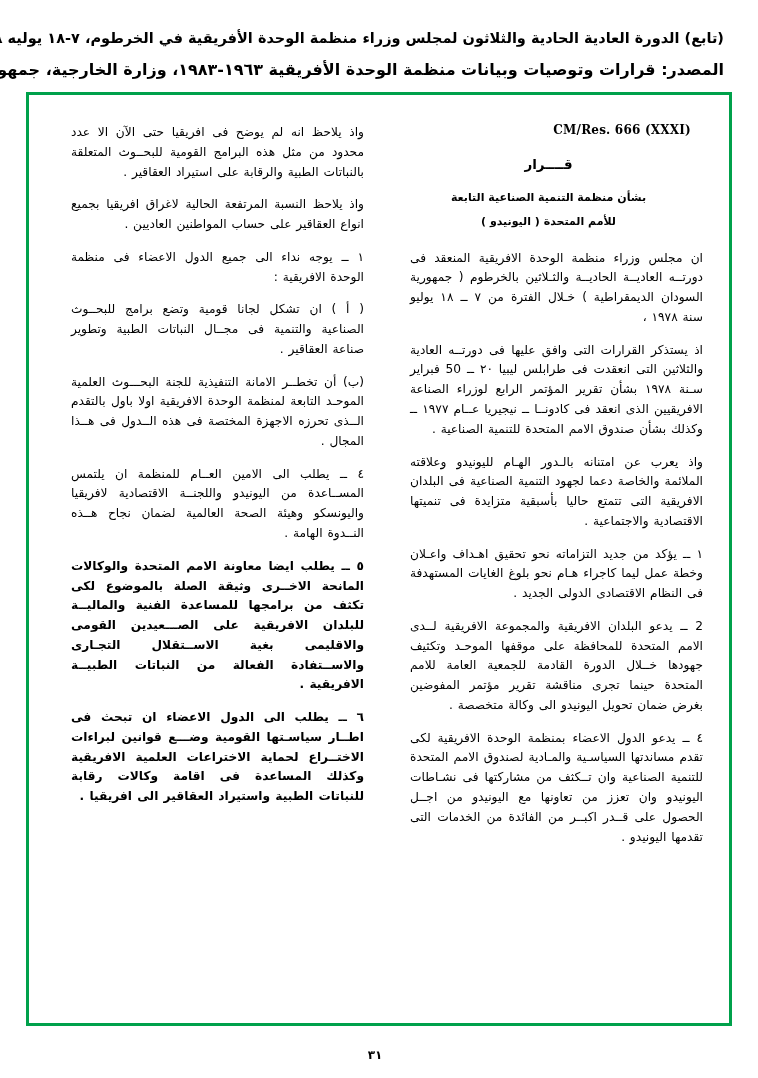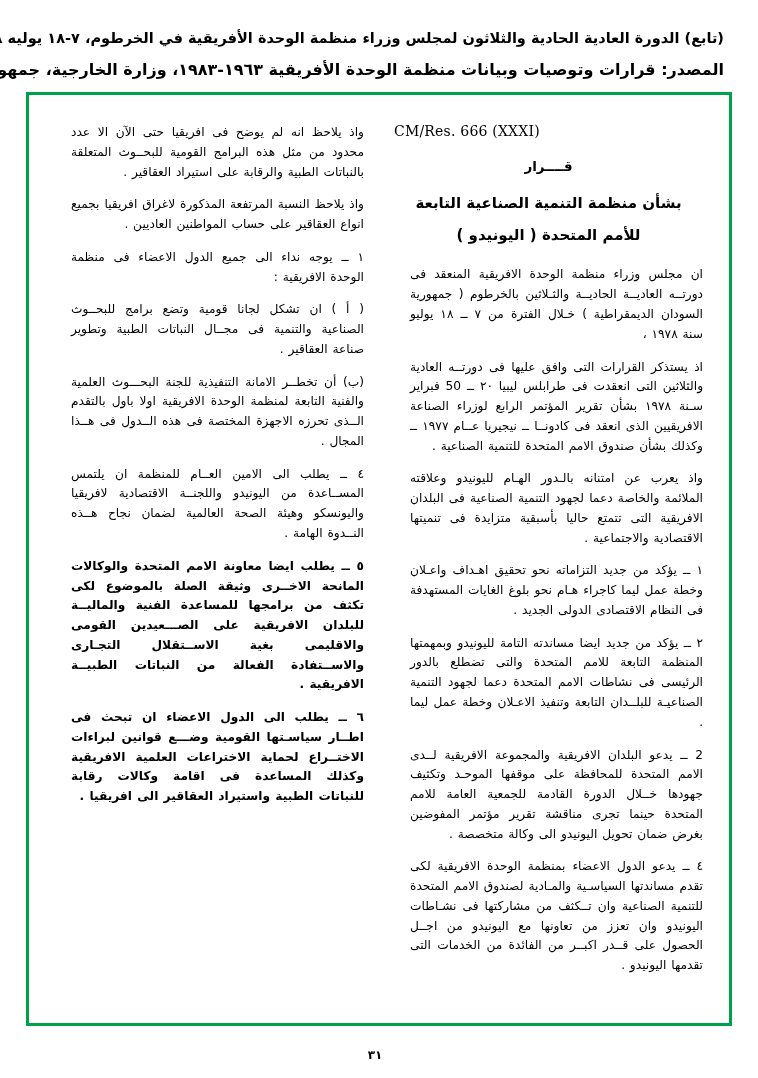--- a/index.html
+++ b/index.html
@@ -75,40 +75,40 @@
     direction: rtl;
   }
   .col {
     flex: 1 1 0;
     min-width: 0;
   }
 
   
   .res-id {
     font-family: "DejaVu Serif", serif;
-    font-weight: normal;
-    font-size: 14px;
+    font-weight: bold;
+    font-size: 12px;
     direction: ltr;
-    text-align: left;
+    text-align: right;
     letter-spacing: 0.2px;
     margin: 6px 12px 16px 0;
   }
 
   .center-title {
     text-align: center;
     font-weight: bold;
     font-size: 13.5px;
     line-height: 1.7;
     letter-spacing: 3px;
     margin: 0 0 12px 0;
   }
   .center-sub {
     text-align: center;
     font-weight: bold;
-    font-size: 15px;
+    font-size: 11px;
     line-height: 1.85;
     margin: 0 0 4px 0;
   }
 
   p.para {
     margin: 0 0 13px 0;
     font-size: 12.2px;
     line-height: 1.62;
     text-align: justify;
     text-align-last: right;
@@ -160,31 +160,30 @@
           <div class="res-id">CM/Res. 666 (XXXI)</div>
 
           <div class="center-title">قــــرار</div>
           <div class="center-sub">بشأن منظمة التنمية الصناعية التابعة</div>
           <div class="center-sub" style="margin-bottom:16px;">للأمم المتحدة ( اليونيدو )</div>
 
           <p class="para">ان مجلس وزراء منظمة الوحدة الافريقية المنعقد فى دورتــه العاديــة الحاديــة والثـلاثين بالخرطوم ( جمهورية السودان الديمقراطية ) خـلال الفترة من ٧ ــ ١٨ يوليو سنة ١٩٧٨ ،</p>
           <p class="para">اذ يستذكر القرارات التى وافق عليها فى دورتــه العادية والثلاثين التى انعقدت فى طرابلس ليبيا ٢٠ ــ 50 فبراير سـنة ١٩٧٨ بشأن تقرير المؤتمر الرابع لوزراء الصناعة الافريقيين الذى انعقد فى كادونــا ــ نيجيريا عــام ١٩٧٧ ــ وكذلك بشأن صندوق الامم المتحدة للتنمية الصناعية .</p>
           <p class="para">واذ يعرب عن امتنانه بالـدور الهـام لليونيدو وعلاقته الملائمة والخاصة دعما لجهود التنمية الصناعية فى البلدان الافريقية التى تتمتع حاليا بأسبقية متزايدة فى تنميتها الاقتصادية والاجتماعية .</p>
           <p class="para">١ ــ يؤكد من جديد التزاماته نحو تحقيق اهـداف واعـلان وخطة عمل ليما كاجراء هـام نحو بلوغ الغايات المستهدفة فى النظام الاقتصادى الدولى الجديد .</p>
-          <p class="para">٢ ــ يؤكد من جديد ايضا مساندته التامة لليونيدو وبمهمتها المنظمة التابعة للامم المتحدة والتى تضطلع بالدور الرئيسى فى نشاطات الامم المتحدة دعما لجهود التنمية الصناعيـة للبلــدان التابعة وتنفيذ الاعـلان وخطة عمل ليما .</p>
           <p class="para">2 ــ يدعو البلدان الافريقية والمجموعة الافريقية لــدى الامم المتحدة للمحافظة على موقفها الموحـد وتكثيف جهودها خــلال الدورة القادمة للجمعية العامة للامم المتحدة حينما تجرى مناقشة تقرير مؤتمر المفوضين بغرض ضمان تحويل اليونيدو الى وكالة متخصصة .</p>
           <p class="para last">٤ ــ يدعو الدول الاعضاء بمنظمة الوحدة الافريقية لكى تقدم مساندتها السياسـية والمـادية لصندوق الامم المتحدة للتنمية الصناعية وان تــكثف من مشاركتها فى نشـاطات اليونيدو وان تعزز من تعاونها مع اليونيدو من اجــل الحصول على قــدر اكبــر من الفائدة من الخدمات التى تقدمها اليونيدو .</p>
         </div>
 
         <div class="col col-left">
           <p class="para" style="margin-top:6px;">واذ يلاحظ انه لم يوضح فى افريقيا حتى الآن الا عدد محدود من مثل هذه البرامج القومية للبحــوث المتعلقة بالنباتات الطبية والرقابة على استيراد العقاقير .</p>
-          <p class="para">واذ يلاحظ النسبة المرتفعة المذكورة لاغراق افريقيا بجميع انواع العقاقير على حساب المواطنين العاديين .</p>
+          <p class="para">واذ يلاحظ النسبة المرتفعة الحالية لاغراق افريقيا بجميع انواع العقاقير على حساب المواطنين العاديين .</p>
           <p class="para">١ ــ يوجه نداء الى جميع الدول الاعضاء فى منظمة الوحدة الافريقية :</p>
           <p class="para">( أ ) ان تشكل لجانا قومية وتضع برامج للبحــوث الصناعية والتنمية فى مجــال النباتات الطبية وتطوير صناعة العقاقير .</p>
-          <p class="para">(ب) أن تخطــر الامانة التنفيذية للجنة البحـــوث العلمية والفنية التابعة لمنظمة الوحدة الافريقية اولا باول بالتقدم الــذى تحرزه الاجهزة المختصة فى هذه الــدول فى هــذا المجال .</p>
+          <p class="para">(ب) أن تخطــر الامانة التنفيذية للجنة البحـــوث العلمية الموحـد التابعة لمنظمة الوحدة الافريقية اولا باول بالتقدم الــذى تحرزه الاجهزة المختصة فى هذه الــدول فى هــذا المجال .</p>
           <p class="para">٤ ــ يطلب الى الامين العــام للمنظمة ان يلتمس المســاعدة من اليونيدو واللجنــة الاقتصادية لافريقيا واليونسكو وهيئة الصحة العالمية لضمان نجاح هــذه النــدوة الهامة .</p>
           <p class="para bold">٥ ــ يطلب ايضا معاونة الامم المتحدة والوكالات المانحة الاخــرى وثيقة الصلة بالموضوع لكى تكثف من برامجها للمساعدة الفنية والماليــة للبلدان الافريقية على الصـــعيدين القومى والاقليمى بغية الاســتقلال التجـارى والاســتفادة الفعالة من النباتات الطبيــة الافريقية .</p>
           <p class="para bold last">٦ ــ يطلب الى الدول الاعضاء ان تبحث فى اطــار سياسـتها القومية وضـــع قوانين لبراءات الاختــراع لحماية الاختراعات العلمية الافريقية وكذلك المساعدة فى اقامة وكالات رقابة للنباتات الطبية واستيراد العقاقير الى افريقيا .</p>
         </div>
 
       </div>
     </div>
   </div>
 
   <div class="footer">٣١</div>

